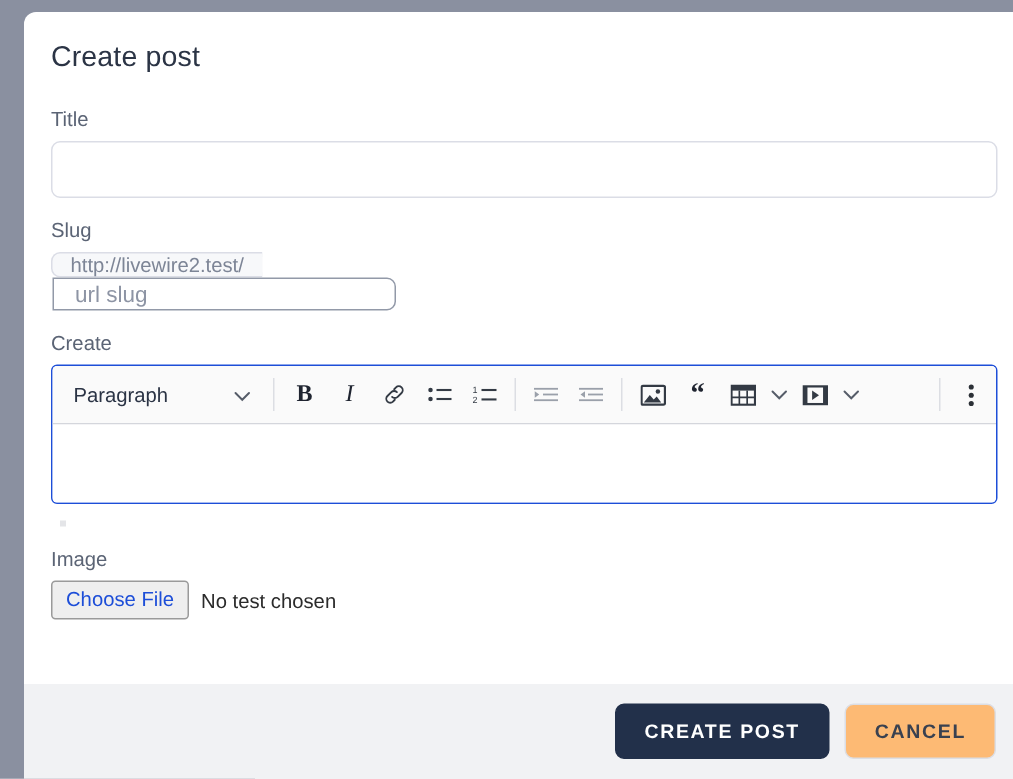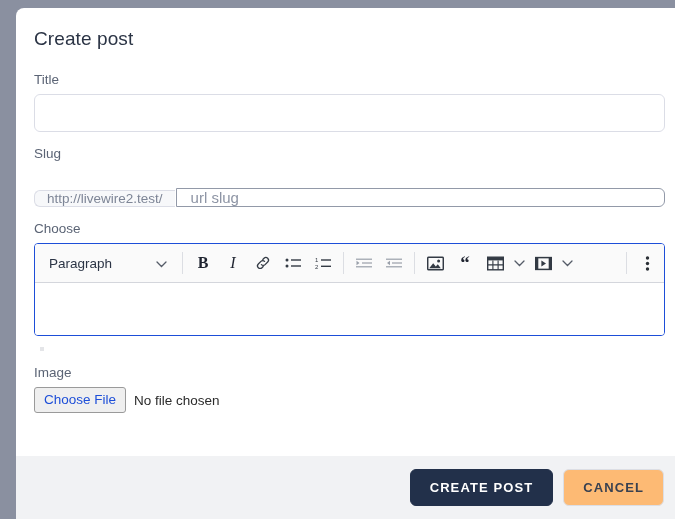--- a/index.html
+++ b/index.html
@@ -54,21 +54,21 @@
     background: #fff;
     padding: 0 12px;
     font-size: 14px;
     font-family: "Liberation Sans", sans-serif;
     color: #2b3445;
     outline: none;
   }
   .text-input::placeholder { color: #9aa1b1; }
 
   
-  .input-group { display: flex; align-items: flex-end; height: 39px; }
+  .input-group { display: flex; align-items: flex-start; height: 39px; flex-direction: column; }
   .input-prefix {
     display: flex; align-items: center;
     padding: 0 12px;
     background: #f7f8fa;
     border: 1px solid #dbdde6;
     border-right: none;
     border-radius: 6px 0 0 6px;
     font-size: 13.5px;
     color: #7d8596;
     white-space: nowrap;
@@ -211,21 +211,21 @@
 
     <div class="field-group">
       <label class="field-label">Slug</label>
       <div class="input-group">
         <span class="input-prefix">http://livewire2.test/</span>
         <input class="slug-input" type="text" placeholder="url slug" style="">
       </div>
     </div>
 
     <div class="field-group">
-      <label class="field-label">Choose</label>
+      <label class="field-label">Create</label>
 
       <div class="editor">
 
         <div class="editor-toolbar">
 
           <div class="tb-select">
             <span>Paragraph</span>
             <span>
               <svg width="11" height="7" viewBox="0 0 11 7">
                   <path d="M1 1l4.5 4.5L10 1" fill="none" stroke="#555c68" stroke-width="1.3" stroke-linecap="round"></path>
@@ -338,21 +338,21 @@
         <div class="editor-content" contenteditable="true" style=""></div>
       </div>
 
       <div class="stray-dot"></div>
     </div>
 
     <div class="field-group">
       <label class="field-label">Image</label>
       <div class="file-row">
         <button class="file-button">Choose File</button>
-        <span class="file-status">No file chosen</span>
+        <span class="file-status">No test chosen</span>
       </div>
     </div>
 
   </div>
 
   <div id="modal-footer">
     <button class="btn btn-primary">CREATE POST</button>
     <button class="btn btn-secondary">CANCEL</button>
   </div>
 

